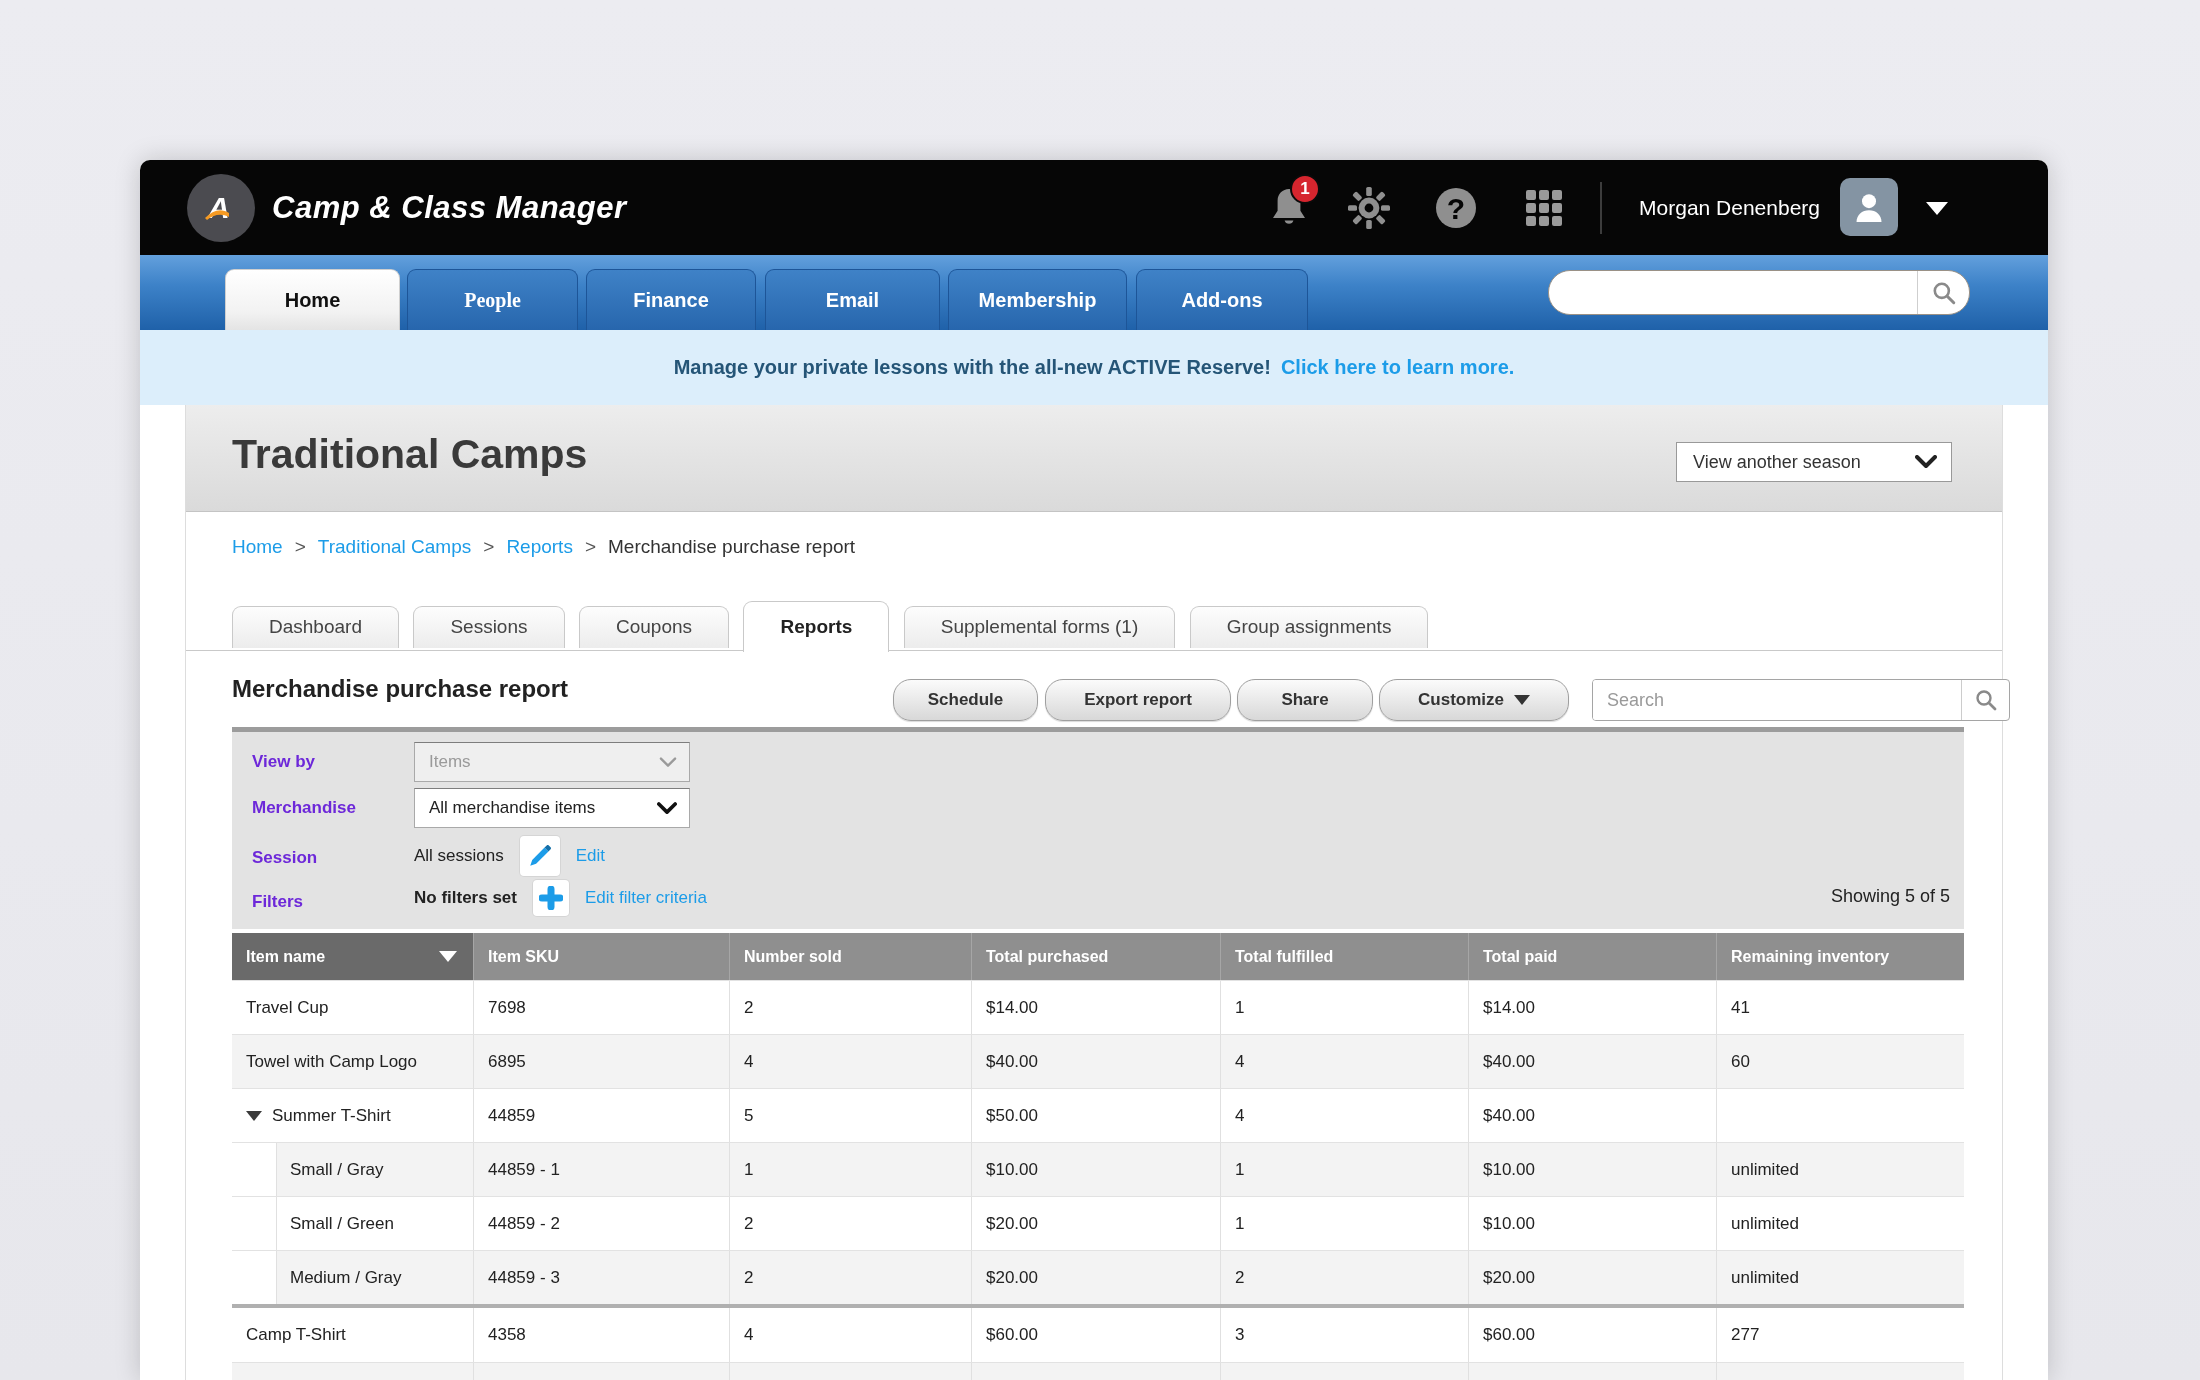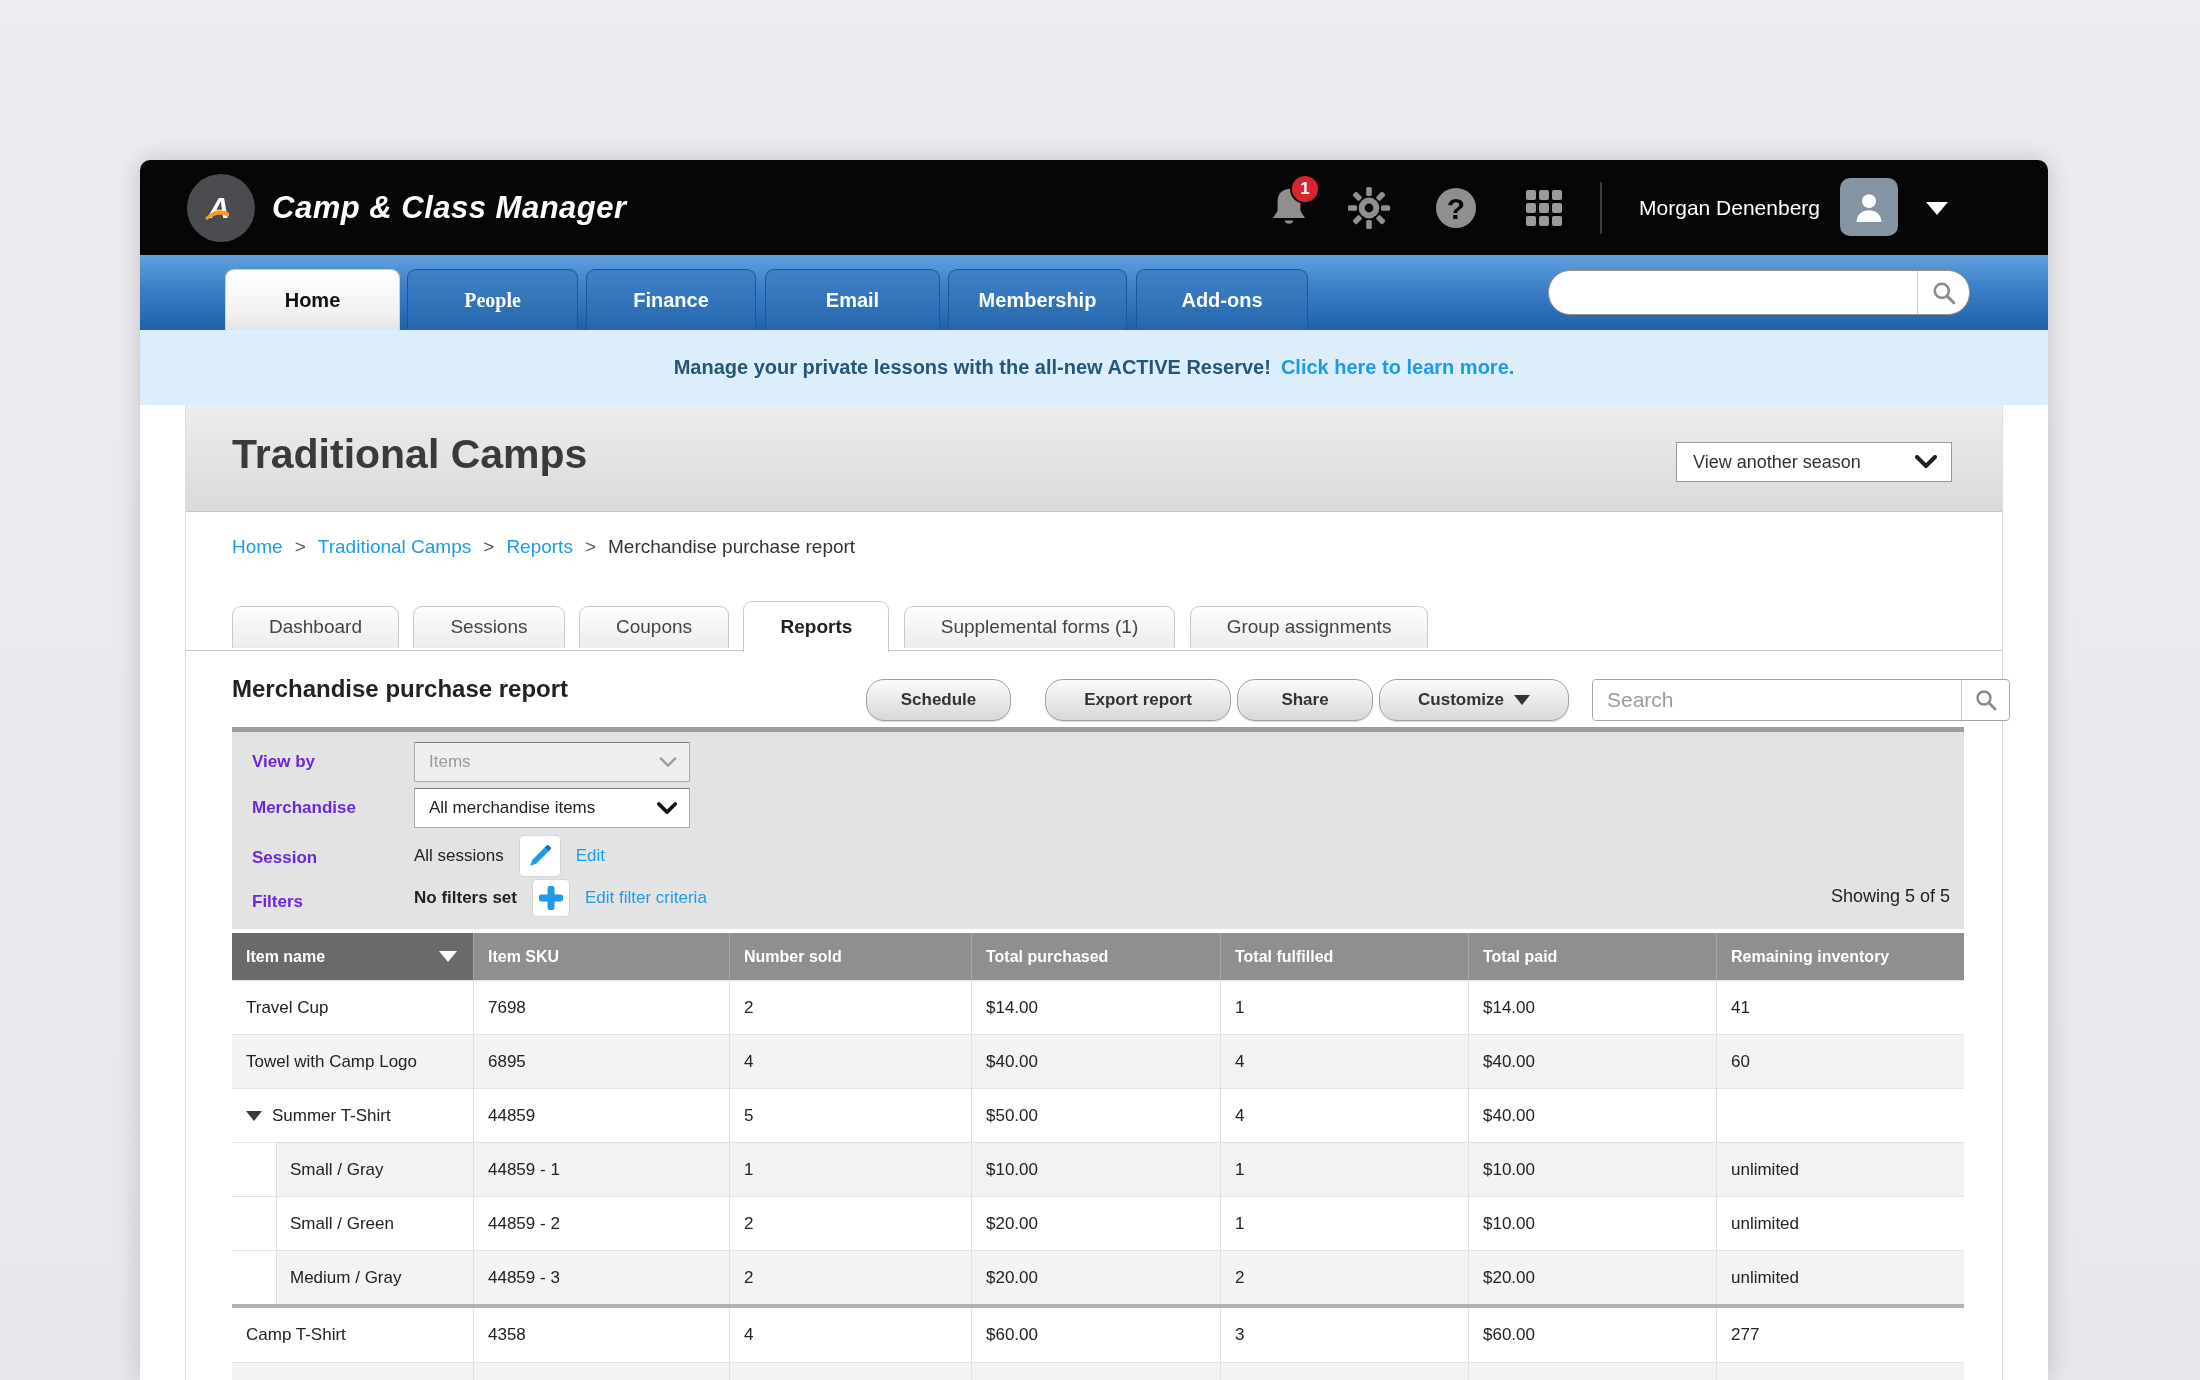--- a/index.html
+++ b/index.html
@@ -102,21 +102,21 @@
     border:1px solid #9f9f9f; box-shadow:0 1px 1px rgba(0,0,0,.15);
     display:flex; align-items:center; justify-content:center;
     font-size:17px; font-weight:bold; color:#333; cursor:pointer;
   }
   .btn-caret { width:0; height:0; margin-left:10px;
     border-left:8px solid transparent; border-right:8px solid transparent; border-top:10px solid #333; }
   .tb-search {
     position:absolute; top:28px; left:1406px; width:418px; height:42px; background:#fff;
     border:1px solid #a5a5a5; border-radius:4px; display:flex; overflow:hidden;
   }
-  .tb-search input { flex:1; border:none; outline:none; padding:0 14px; font-size:21px;
+  .tb-search input { flex:1; border:none; outline:none; padding:0 14px; font-size:18px;
     font-family:"Liberation Sans", sans-serif; color:#333; }
   .tb-search input::placeholder { color:#9a9a9a; }
   .tb-search .mag-btn { width:48px; border-left:1px solid #ccc; display:flex;
     align-items:center; justify-content:center; cursor:pointer; }
   .divider { height:5px; background:#9c9c9c; margin-left:46px; width:1732px; }
   
   .filters { height:197px; background:#e3e3e3; margin-left:46px; width:1732px; position:relative;
     font-size:17px; }
   .f-label { position:absolute; left:20px; font-weight:bold; color:#6d28d9; }
   .f-select {
@@ -300,21 +300,21 @@
       <div class="stab">
           <span>Supplemental forms  (1)</span>
         </div>
       <div class="stab">
           <span>Group assignments</span>
         </div>
     </div>
 
     <div class="toolbar">
       <div class="report-title">Merchandise purchase report</div>
-      <div class="btn" style="left:680px;width:145px;">
+      <div class="btn" style="left:707px;width:145px;">
           <span>Schedule</span>
         </div>
       <div class="btn" style="left:859px;width:186px;">
           <span>Export report</span>
         </div>
       <div class="btn" style="left:1051px;width:136px;">
           <span>Share</span>
         </div>
       <div class="btn" style="left:1193px;width:190px;">
         <span>Customize</span>

